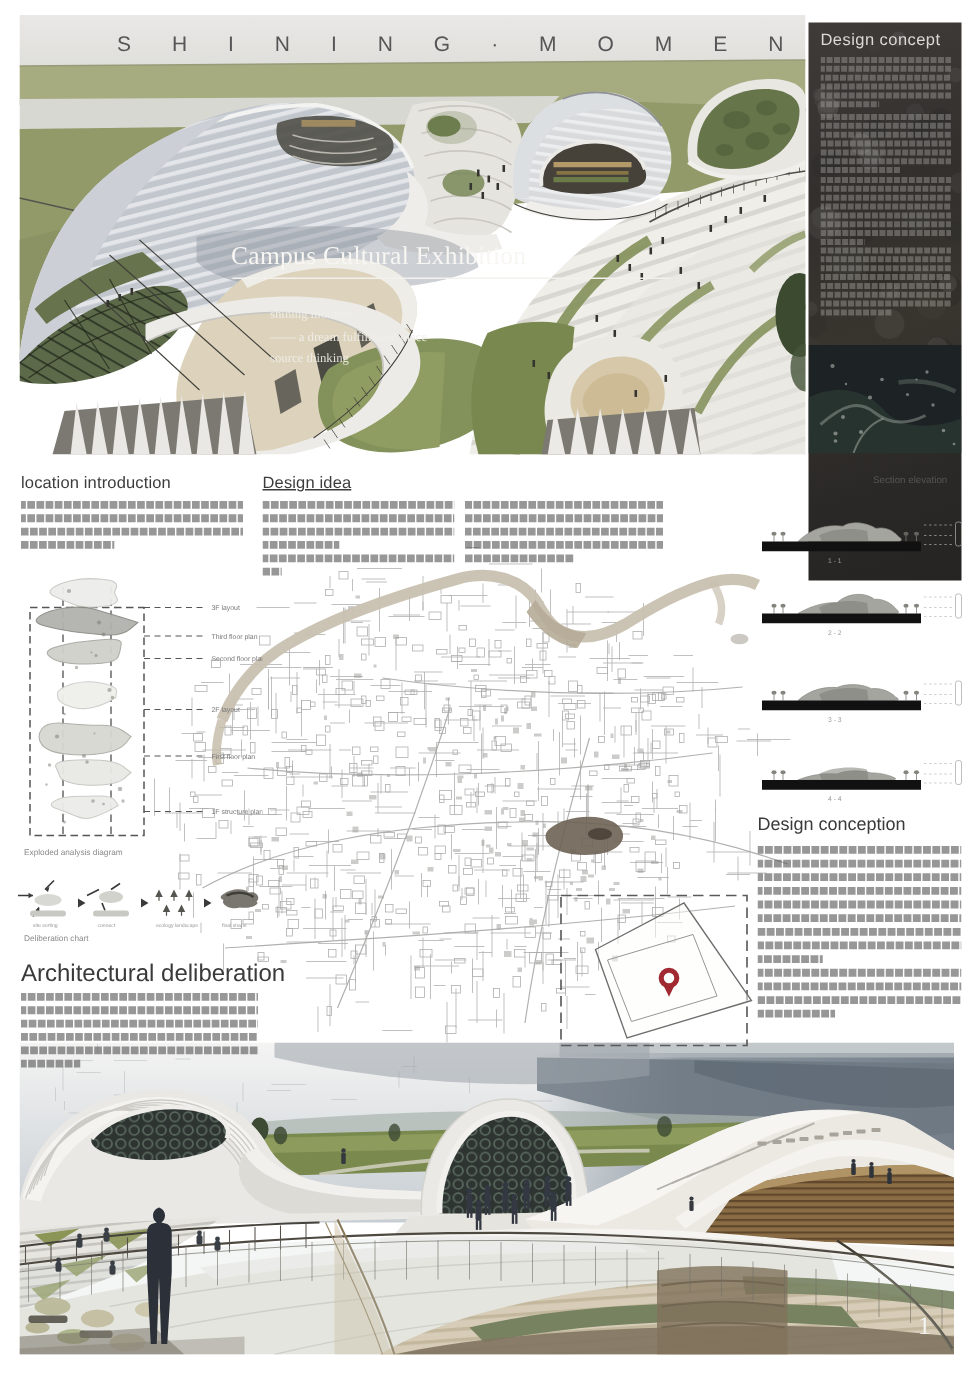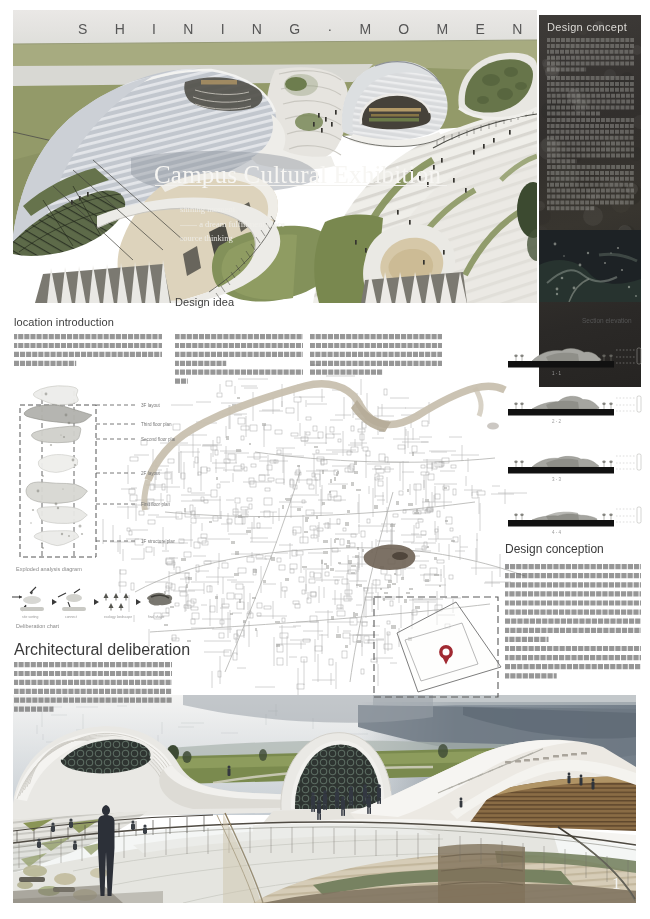--- a/index.html
+++ b/index.html
@@ -1139,21 +1139,21 @@
 <rect x="430" y="240" width="1.7" height="4.6" fill="#35342f"></rect>
 <rect x="66" y="186" width="1.7" height="4.6" fill="#35342f"></rect>
 <rect x="74" y="182" width="1.7" height="4.6" fill="#35342f"></rect>
 <rect x="58" y="190" width="1.7" height="4.6" fill="#35342f"></rect>
 <ellipse cx="520" cy="200" rx="16" ry="28" fill="#3c4a30"></ellipse>
 <ellipse cx="524" cy="235" rx="10" ry="16" fill="#46543a" opacity="0.8"></ellipse>
 </svg>
 
 <div class="abs" style="left:78px;top:21px;font-size:14px;color:#565656;letter-spacing:27.3px;">SHINING·MOMENT</div>
 
-<div class="abs" style="left:154px;top:161px;font-family:'Liberation Serif',serif;font-size:25px;color:#f7f6f3;letter-spacing:0.2px;">Campus Cultural Exhibition</div>
+<div class="abs" style="left:154px;top:161px;font-family:'Liberation Serif',serif;font-size:17px;color:#f7f6f3;letter-spacing:0.2px;">Campus Cultural Exhibition</div>
 
 <div class="abs" style="left:155px;top:185px;width:292px;height:1.2px;background:#f2f1ee;"></div>
 
 <div class="abs" style="left:180px;top:202px;width:240px;text-align:left;font-family:'Liberation Serif',serif;font-size:8.5px;color:#f0efeb;line-height:14.5px;opacity:.9;">shining moment<br>—— a dream fulfillment place<br>source thinking</div>
 
 <div class="abs" style="left:539px;top:15px;width:102px;height:372px;background:linear-gradient(165deg,#3e3b38 0%,#322f2d 30%,#38352f 55%,#2b2927 80%,#262422 100%);overflow:hidden;">
 <svg class="abs" style="left:0;top:0" width="102" height="287" viewBox="0 0 102 287">
 <circle cx="33" cy="35" r="9" fill="#8a857c" opacity="0.04"></circle>
 <circle cx="10" cy="134" r="11" fill="#ffffff" opacity="0.05"></circle>
 <circle cx="44" cy="16" r="4" fill="#8a857c" opacity="0.06"></circle>
@@ -1790,21 +1790,21 @@
 
 <div class="abs hdr" style="left:14px;top:316px;">location introduction</div>
 
 <svg class="abs" style="left:14px;top:333px" width="148" height="38">
 <line x1="0" y1="3.6" x2="148.0" y2="3.6" stroke="#525252" stroke-opacity="0.6" stroke-width="5.2" stroke-dasharray="5.15 0.95" stroke-dashoffset="1.91"></line>
 <line x1="0" y1="12.5" x2="148.0" y2="12.5" stroke="#525252" stroke-opacity="0.6" stroke-width="5.2" stroke-dasharray="5.15 0.95" stroke-dashoffset="1.90"></line>
 <line x1="0" y1="21.4" x2="148.0" y2="21.4" stroke="#525252" stroke-opacity="0.6" stroke-width="5.2" stroke-dasharray="5.15 0.95" stroke-dashoffset="0.11"></line>
 <line x1="0" y1="30.3" x2="62.2" y2="30.3" stroke="#525252" stroke-opacity="0.6" stroke-width="5.2" stroke-dasharray="5.15 0.95" stroke-dashoffset="0.17"></line>
 </svg>
 
-<div class="abs hdr" style="left:175px;top:296px;">Design idea</div>
+<div class="abs hdr" style="left:175px;top:316px;text-decoration:underline;">Design idea</div>
 
 <svg class="abs" style="left:175px;top:333px" width="128" height="56">
 <line x1="0" y1="3.6" x2="128.0" y2="3.6" stroke="#525252" stroke-opacity="0.6" stroke-width="5.2" stroke-dasharray="5.15 0.95" stroke-dashoffset="0.48"></line>
 <line x1="0" y1="12.5" x2="128.0" y2="12.5" stroke="#525252" stroke-opacity="0.6" stroke-width="5.2" stroke-dasharray="5.15 0.95" stroke-dashoffset="1.09"></line>
 <line x1="0" y1="21.4" x2="128.0" y2="21.4" stroke="#525252" stroke-opacity="0.6" stroke-width="5.2" stroke-dasharray="5.15 0.95" stroke-dashoffset="0.74"></line>
 <line x1="0" y1="30.3" x2="51.2" y2="30.3" stroke="#525252" stroke-opacity="0.6" stroke-width="5.2" stroke-dasharray="5.15 0.95" stroke-dashoffset="1.21"></line>
 <line x1="0" y1="39.2" x2="128.0" y2="39.2" stroke="#525252" stroke-opacity="0.6" stroke-width="5.2" stroke-dasharray="5.15 0.95" stroke-dashoffset="1.25"></line>
 <line x1="0" y1="48.1" x2="12.8" y2="48.1" stroke="#525252" stroke-opacity="0.6" stroke-width="5.2" stroke-dasharray="5.15 0.95" stroke-dashoffset="0.13"></line>
 </svg>
 

